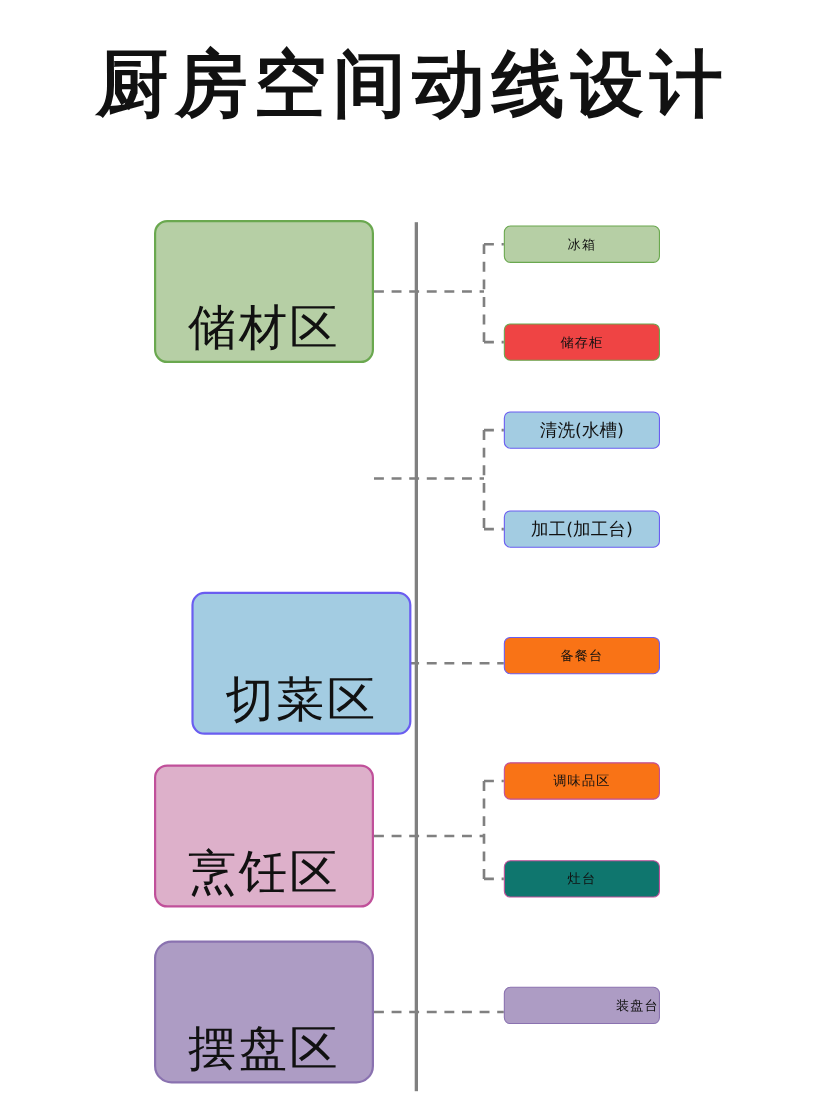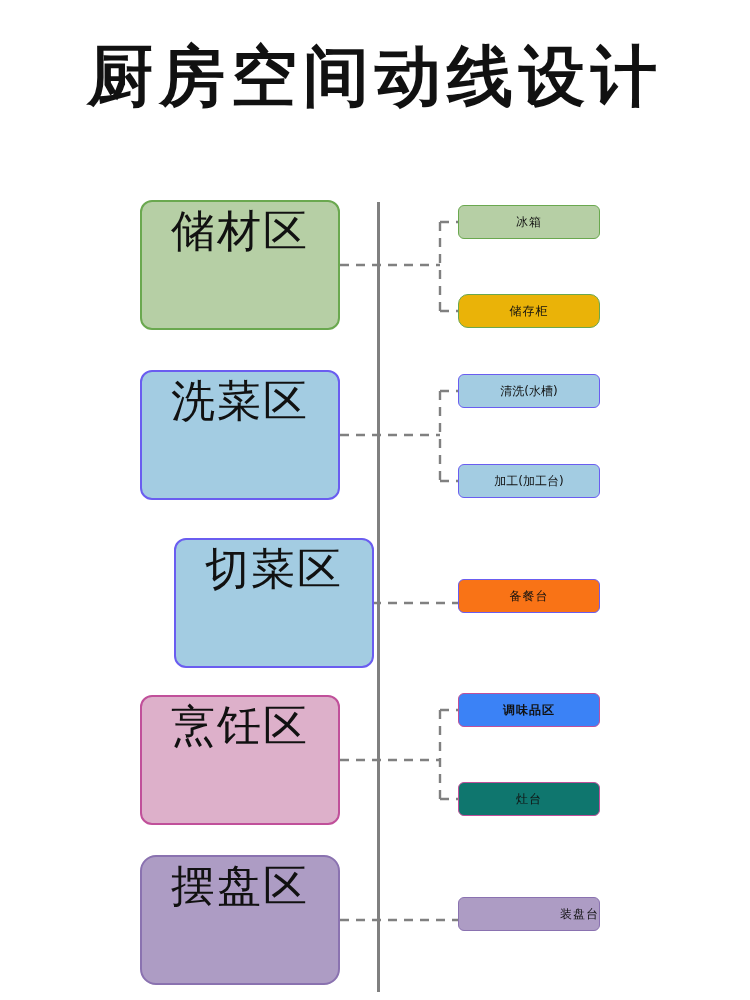--- a/index.html
+++ b/index.html
@@ -66,21 +66,21 @@
   
   .zone {
     position: absolute;
     left: 140px;
     width: 200px;
     height: 130px;
     border-radius: 12px;
     border: 2px solid #9ab98a;
     box-sizing: border-box;
     display: flex;
-    align-items: flex-start;
+    align-items: flex-end;
     justify-content: center;
   }
   .zone-label {
     font-size: 44px;
     letter-spacing: 2px;
     color: #111111;
     font-weight: 400;
     white-space: nowrap;
   }
 
@@ -96,21 +96,21 @@
     display: flex;
     align-items: center;
     justify-content: center;
   }
   .sub-label {
     font-size: 12px;
     letter-spacing: 1px;
     color: #111111;
     white-space: nowrap;
   }
-  .sub.wide .sub-label { font-size: 12px; letter-spacing: 0px; }
+  .sub.wide .sub-label { font-size: 16px; letter-spacing: 0px; }
 </style>
 </head>
 <body>
 
 <div id="canvas">
 
   <div class="title">厨房空间动线设计</div>
 
   <div class="spine"></div>
 
@@ -127,52 +127,49 @@
       <path d="M 340 760 H 440"></path>
       <path d="M 440 710 V 799"></path>
       <path d="M 440 710 H 458"></path>
       <path d="M 440 799 H 458"></path>
       <path d="M 340 920 H 458"></path>
     </svg>
 
   <div class="zone" id="zone-0" style="top: 200px; background: rgb(182, 207, 165); border-color: rgb(106, 168, 79);">
     <span class="zone-label">储材区</span>
   </div>
-  <div class="zone" id="zone-1" style="top: 370px; background: rgb(163, 204, 226); border-color: rgb(106, 93, 240);">
-    <span class="zone-label">洗菜区</span>
-  </div>
   <div class="zone" id="zone-2" style="top: 538px; background: rgb(163, 204, 226); border-color: rgb(106, 93, 240); margin-left: 34px;">
     <span class="zone-label">切菜区</span>
   </div>
   <div class="zone" id="zone-3" style="top: 695px; background: rgb(221, 176, 202); border-color: rgb(192, 80, 154);">
     <span class="zone-label">烹饪区</span>
   </div>
   <div class="zone" id="zone-4" style="top: 855px; background: rgb(173, 156, 196); border-color: rgb(138, 114, 176); border-radius: 16px;">
     <span class="zone-label">摆盘区</span>
   </div>
 
   <div class="sub" id="sub-0-0" style="top: 205px; background: rgb(182, 207, 165); border-color: rgb(106, 168, 79);">
     <span class="sub-label">冰箱</span>
   </div>
-  <div class="sub" id="sub-0-1" style="top: 294px; background: #eab308; border-color: rgb(106, 168, 79); border-radius: 10px;">
+  <div class="sub" id="sub-0-1" style="top: 294px; background: #ef4444; border-color: rgb(106, 168, 79);">
     <span class="sub-label">储存柜</span>
   </div>
 
   <div class="sub wide" id="sub-1-0" style="top: 374px; background: rgb(163, 204, 226); border-color: rgb(106, 93, 240);">
     <span class="sub-label">清洗(水槽)</span>
   </div>
   <div class="sub wide" id="sub-1-1" style="top: 464px; background: rgb(163, 204, 226); border-color: rgb(106, 93, 240); text-align: center;">
     <span class="sub-label">加工(加工台)</span>
   </div>
 
   <div class="sub" id="sub-2-0" style="top: 579px; background: #f97316; border-color: rgb(106, 93, 240);">
     <span class="sub-label">备餐台</span>
   </div>
 
-  <div class="sub" id="sub-3-0" style="top: 693px; background: #3b82f6; border-color: rgb(192, 80, 154); font-weight: bold;">
+  <div class="sub" id="sub-3-0" style="top: 693px; background: #f97316; border-color: rgb(192, 80, 154);">
     <span class="sub-label">调味品区</span>
   </div>
   <div class="sub" id="sub-3-1" style="top: 782px; background: #0f766e; border-color: rgb(192, 80, 154);">
     <span class="sub-label">灶台</span>
   </div>
 
   <div class="sub" id="sub-4-0" style="top: 897px; background: rgb(173, 156, 196); border-color: rgb(138, 114, 176); justify-content: flex-end;">
     <span class="sub-label">装盘台</span>
   </div>
 

